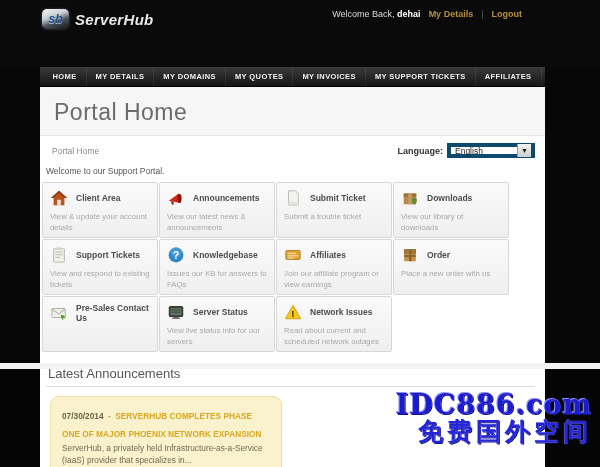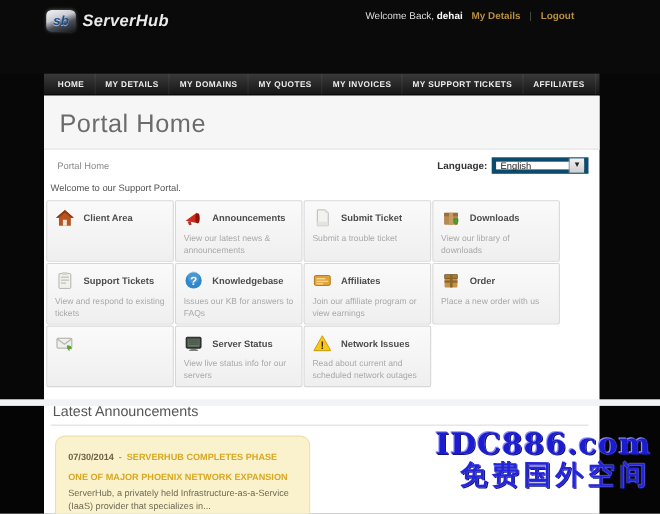--- a/index.html
+++ b/index.html
@@ -170,20 +170,21 @@
           <div class="box-head">
             <span class="icon">
               <svg viewBox="0 0 20 20">
                   <path d="M10 2 L19 10 H16 V18 H4 V10 H1 Z" fill="#b8551f"></path>
                   <path d="M10 2 L19 10 H16 L10 4.6 L4 10 H1 Z" fill="#8e3b14"></path>
                   <rect x="8" y="12" width="4" height="6" fill="#f3e3d2"></rect>
                 </svg>
             </span>
             <span class="box-title">Client Area</span>
           </div>
+          <div class="box-desc">View &amp; update your account details</div>
         </div>
 
         <div class="box">
           <div class="box-head">
             <span class="icon">
               <svg viewBox="0 0 20 20">
                   <path d="M2 13 L13 5 C15.5 8 16 12 14.5 15.5 Z" fill="#cf2a17"></path>
                   <ellipse cx="14" cy="10.5" rx="2.2" ry="5" fill="#8e1408"></ellipse>
                   <path d="M4 14 L7 13.5 L8 17 L5.5 17.5 Z" fill="#a33"></path>
                 </svg>
@@ -285,20 +286,21 @@
 
         <div class="box">
           <div class="box-head">
             <span class="icon">
               <svg viewBox="0 0 20 20">
                   <rect x="2" y="5" width="15" height="10" rx="1" fill="#efefeb" stroke="#aaa9a2" stroke-width="1"></rect>
                   <path d="M2 5.5 L9.5 11 L17 5.5" fill="none" stroke="#b7b6ae" stroke-width="1.2"></path>
                   <path d="M12 12 C15 12 17 13 17 16 L14.5 15.5 L15 18 C12.5 17 12 14.5 12 12 Z" fill="#55a62e"></path>
                 </svg>
             </span>
+            <span class="box-title">Pre-Sales Contact Us</span>
           </div>
         </div>
 
         <div class="box">
           <div class="box-head">
             <span class="icon">
               <svg viewBox="0 0 20 20">
                   <rect x="2.5" y="4" width="15" height="11" rx="1" fill="#3c3c3c" stroke="#222" stroke-width="1"></rect>
                   <rect x="4" y="5.5" width="12" height="8" fill="#6b7a6a"></rect>
                   <rect x="4.8" y="6.3" width="10.4" height="1.2" fill="#3f4f3e"></rect>

